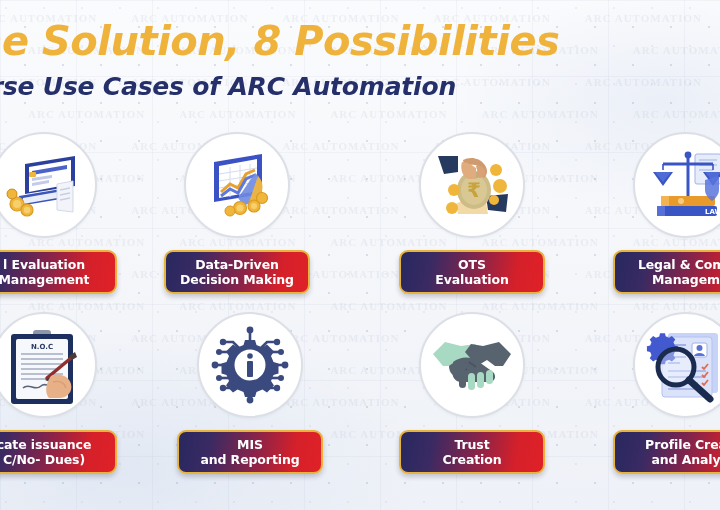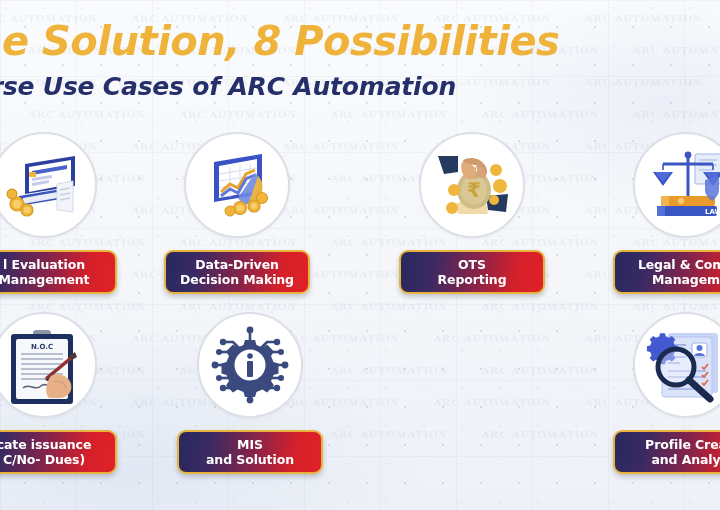--- a/index.html
+++ b/index.html
@@ -340,21 +340,21 @@
         <path d="M44 20 C48 19 52 21 53 25 C54 29 51 32 47 32 Z" fill="#d9a176"></path>
         <circle cx="64" cy="24" r="6" fill="#f0b63c"></circle>
         <circle cx="68" cy="40" r="7" fill="#f0b63c"></circle>
         <circle cx="22" cy="44" r="6" fill="#f0b63c"></circle>
         <circle cx="20" cy="62" r="6" fill="#f0b63c"></circle>
         <circle cx="62" cy="54" r="5" fill="#f0b63c"></circle>
       </g>
     </svg>
           </div>
           <div class="case-label">OTS
-Reporting</div>
+Evaluation</div>
         </div>
         <div class="case-item" style="left: 588px;">
           <div class="icon-circle">
     <svg width="86" height="86" viewBox="0 0 86 86">
       <g transform="translate(4,4)">
         <rect x="48" y="8" width="26" height="30" rx="2" fill="#e7ecfa" stroke="#9fb3e8" stroke-width="1"></rect>
         <path d="M52 14 L70 14 M52 19 L70 19 M52 24 L66 24" stroke="#b9c6ec" stroke-width="1.4"></path>
         <path d="M41 10 L41 50" stroke="#3a56c4" stroke-width="3"></path>
         <circle cx="41" cy="9" r="3.4" fill="#3a56c4"></circle>
         <path d="M16 18 L66 18" stroke="#3a56c4" stroke-width="3"></path>
@@ -431,21 +431,40 @@
                 <circle cx="70" cy="52" r="3"></circle>
         <path d="M34 14 h10 l1.5 5 6 2.5 4.5-3 7 7 -3 4.5 2.5 6 5 1.5 v10 l-5 1.5 -2.5 6 3 4.5 -7 7 -4.5-3 -6 2.5 -1.5 5 h-10 l-1.5-5 -6-2.5 -4.5 3 -7-7 3-4.5 -2.5-6 -5-1.5 v-10 l5-1.5 2.5-6 -3-4.5 7-7 4.5 3 6-2.5 Z"></path>
       </g>
       <circle cx="43" cy="43" r="17" fill="#ffffff"></circle>
       <circle cx="43" cy="43" r="17" fill="none" stroke="#3b4a7e" stroke-width="3"></circle>
       <circle cx="43" cy="34" r="2.8" fill="#3b4a7e"></circle>
       <rect x="40" y="39" width="6" height="16" rx="1" fill="#3b4a7e"></rect>
     </svg>
           </div>
           <div class="case-label">MIS
-and Solution</div>
+and Reporting</div>
+        </div>
+        <div class="case-item" style="left: 374px;">
+          <div class="icon-circle">
+    <svg width="86" height="86" viewBox="0 0 86 86">
+      <g transform="translate(2,10)">
+        <path d="M2 22 L14 10 L30 14 L44 12 L52 20 L40 34 L30 28 L22 34 L12 34 Z" fill="#a8d9c2"></path>
+        <path d="M80 22 L68 10 L52 14 L40 12 L34 20 L46 34 L56 28 L64 34 L72 34 Z" fill="#57636f"></path>
+        <path d="M22 30 C30 24 40 24 48 30 L62 40 C66 44 64 50 58 50 L30 50 C24 50 20 44 22 38 Z" fill="#57636f"></path>
+        <path d="M30 34 L36 38 M38 30 L45 35" stroke="#4a5561" stroke-width="2"></path>
+        <rect x="28" y="40" width="7" height="16" rx="3.5" fill="#57636f"></rect>
+        <rect x="37" y="41" width="7" height="17" rx="3.5" fill="#a8d9c2"></rect>
+        <rect x="46" y="40" width="7" height="16" rx="3.5" fill="#a8d9c2"></rect>
+        <rect x="55" y="38" width="7" height="14" rx="3.5" fill="#a8d9c2"></rect>
+        <path d="M18 34 C24 28 32 28 38 32 L30 44 C24 46 18 42 18 34 Z" fill="#57636f"></path>
+      </g>
+    </svg>
+          </div>
+          <div class="case-label">Trust
+Creation</div>
         </div>
         <div class="case-item" style="left: 588px;">
           <div class="icon-circle">
     <svg width="86" height="86" viewBox="0 0 86 86">
       <g transform="translate(5,5)">
         <rect x="20" y="6" width="50" height="60" rx="3" fill="#c8d4f7"></rect>
         <rect x="14" y="10" width="50" height="60" rx="3" fill="#dbe3fb" stroke="#b3c1ee" stroke-width="1"></rect>
         <rect x="44" y="16" width="15" height="14" rx="2" fill="#ffffff" stroke="#9fb1e8" stroke-width="1"></rect>
         <circle cx="51.5" cy="21" r="3" fill="#5a73d6"></circle>
         <path d="M46 29 C47 25 56 25 57 29 Z" fill="#5a73d6"></path>

